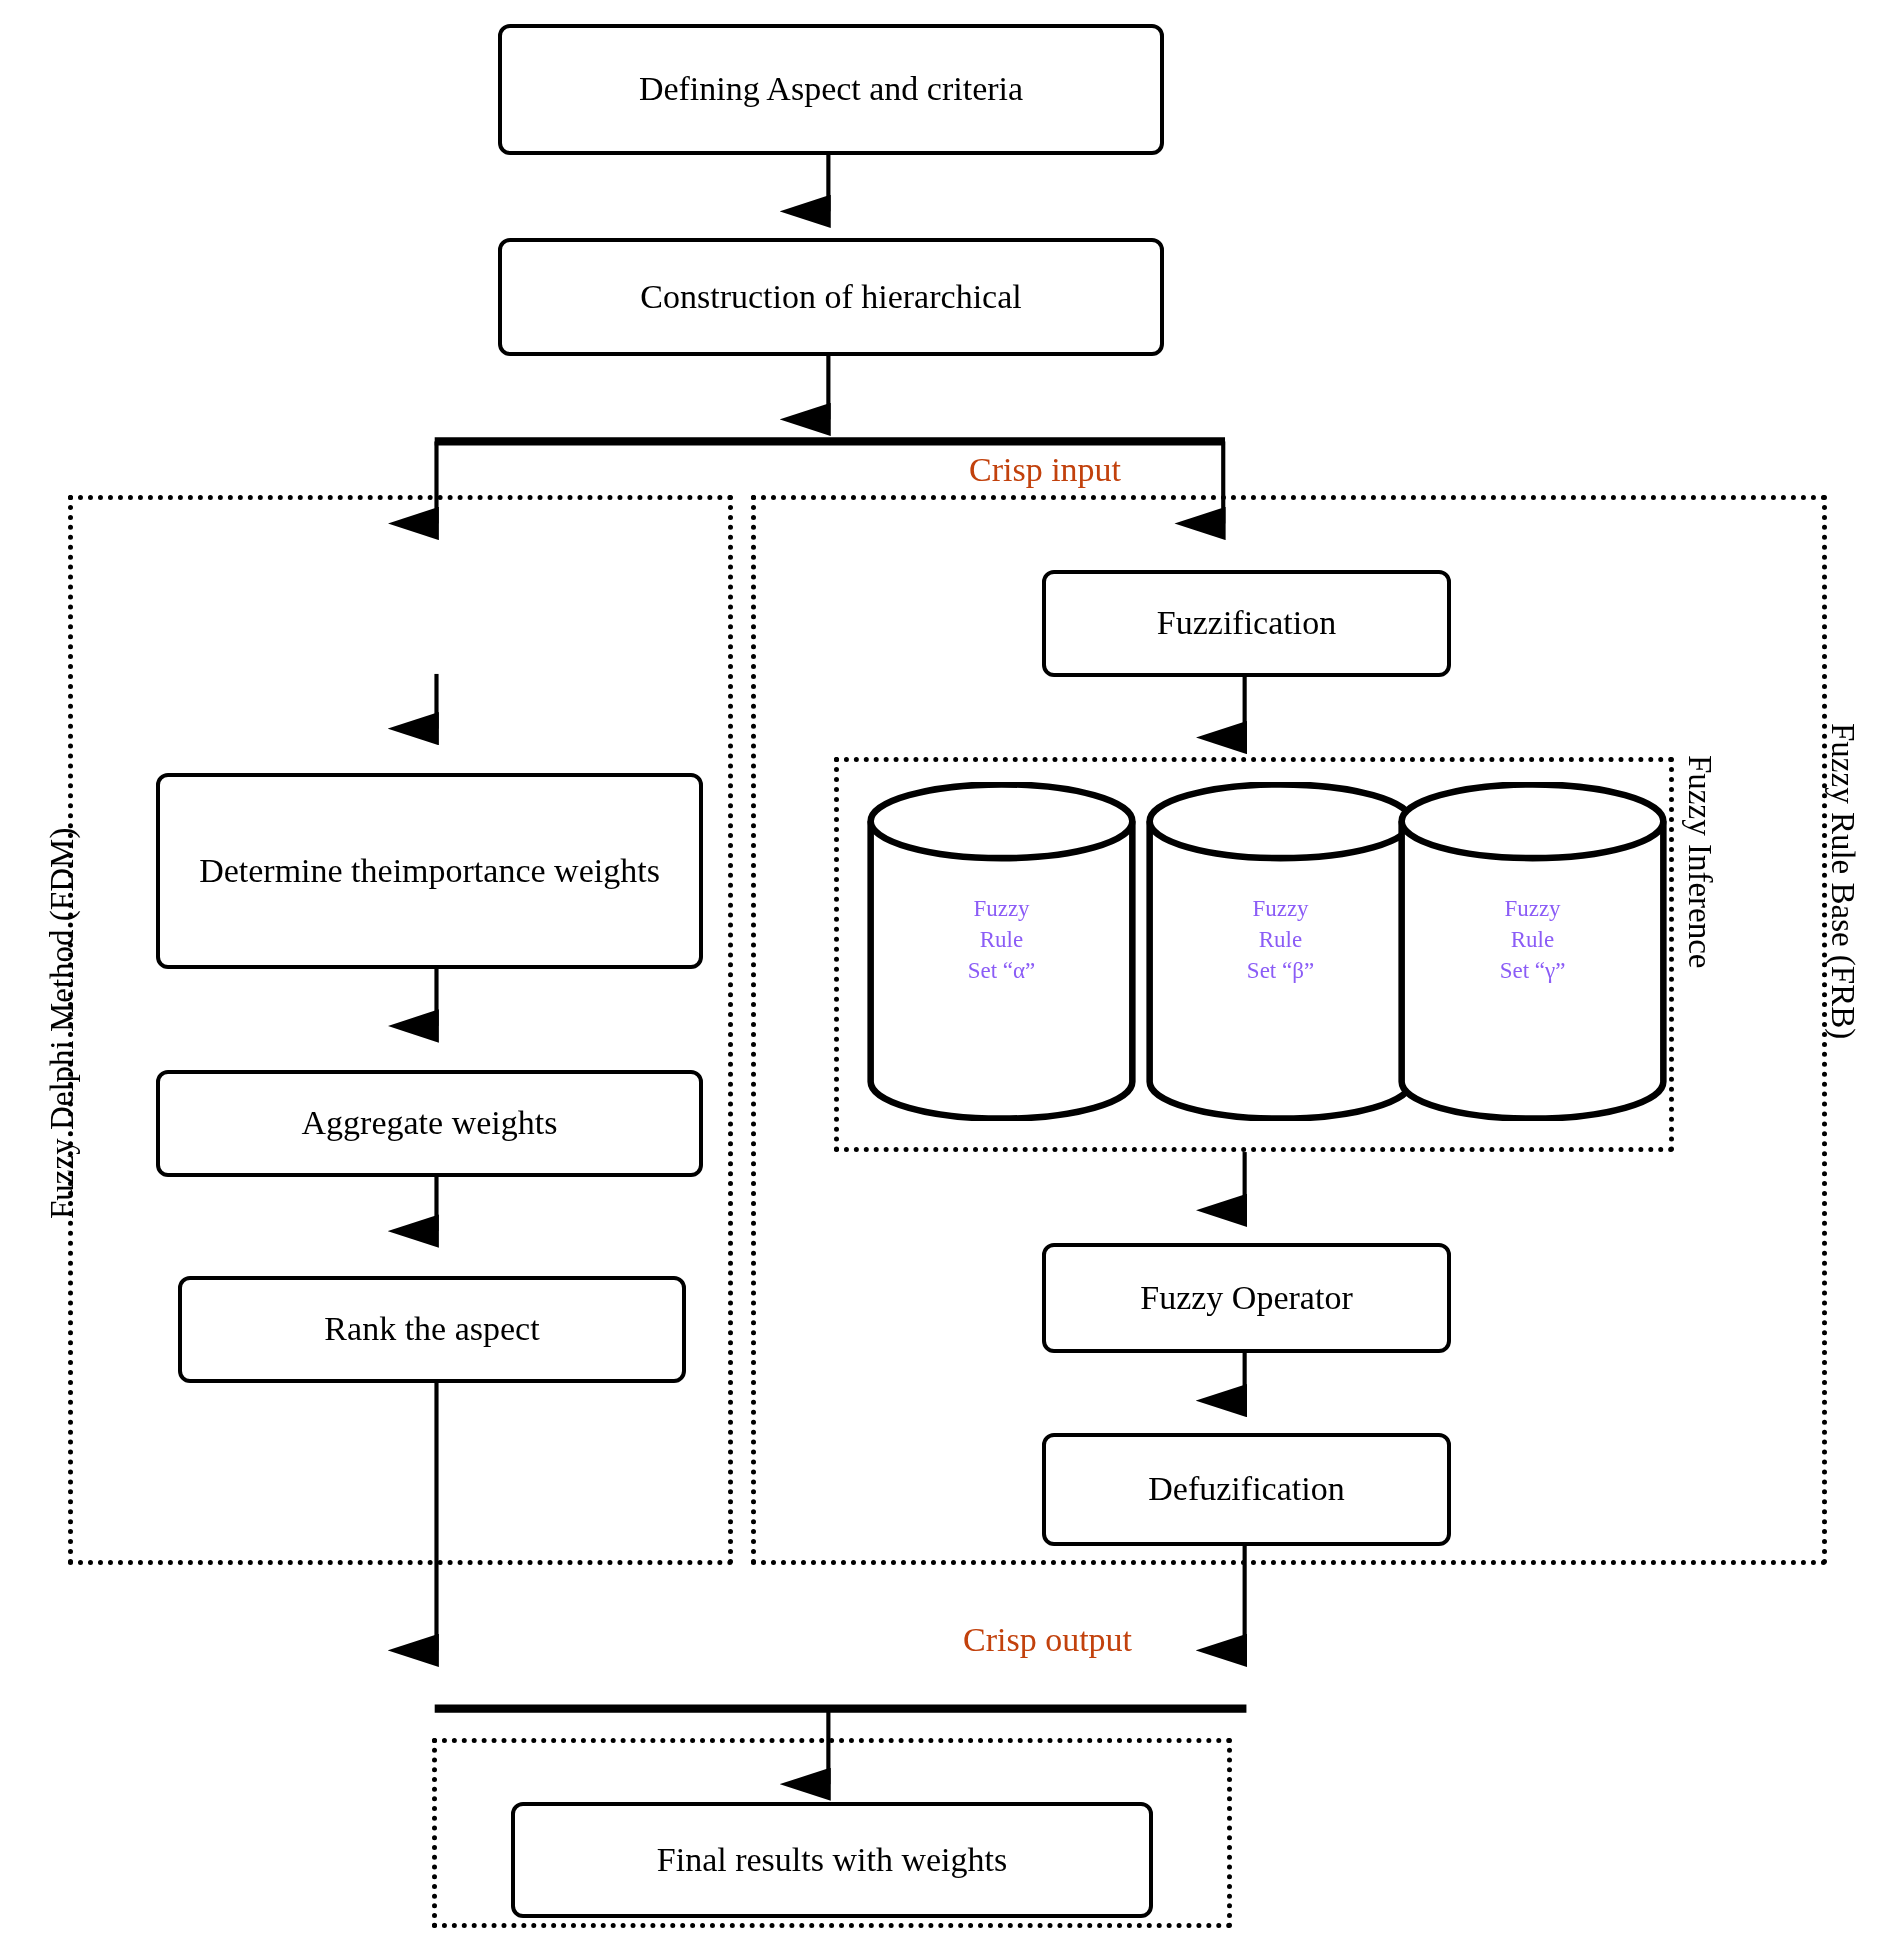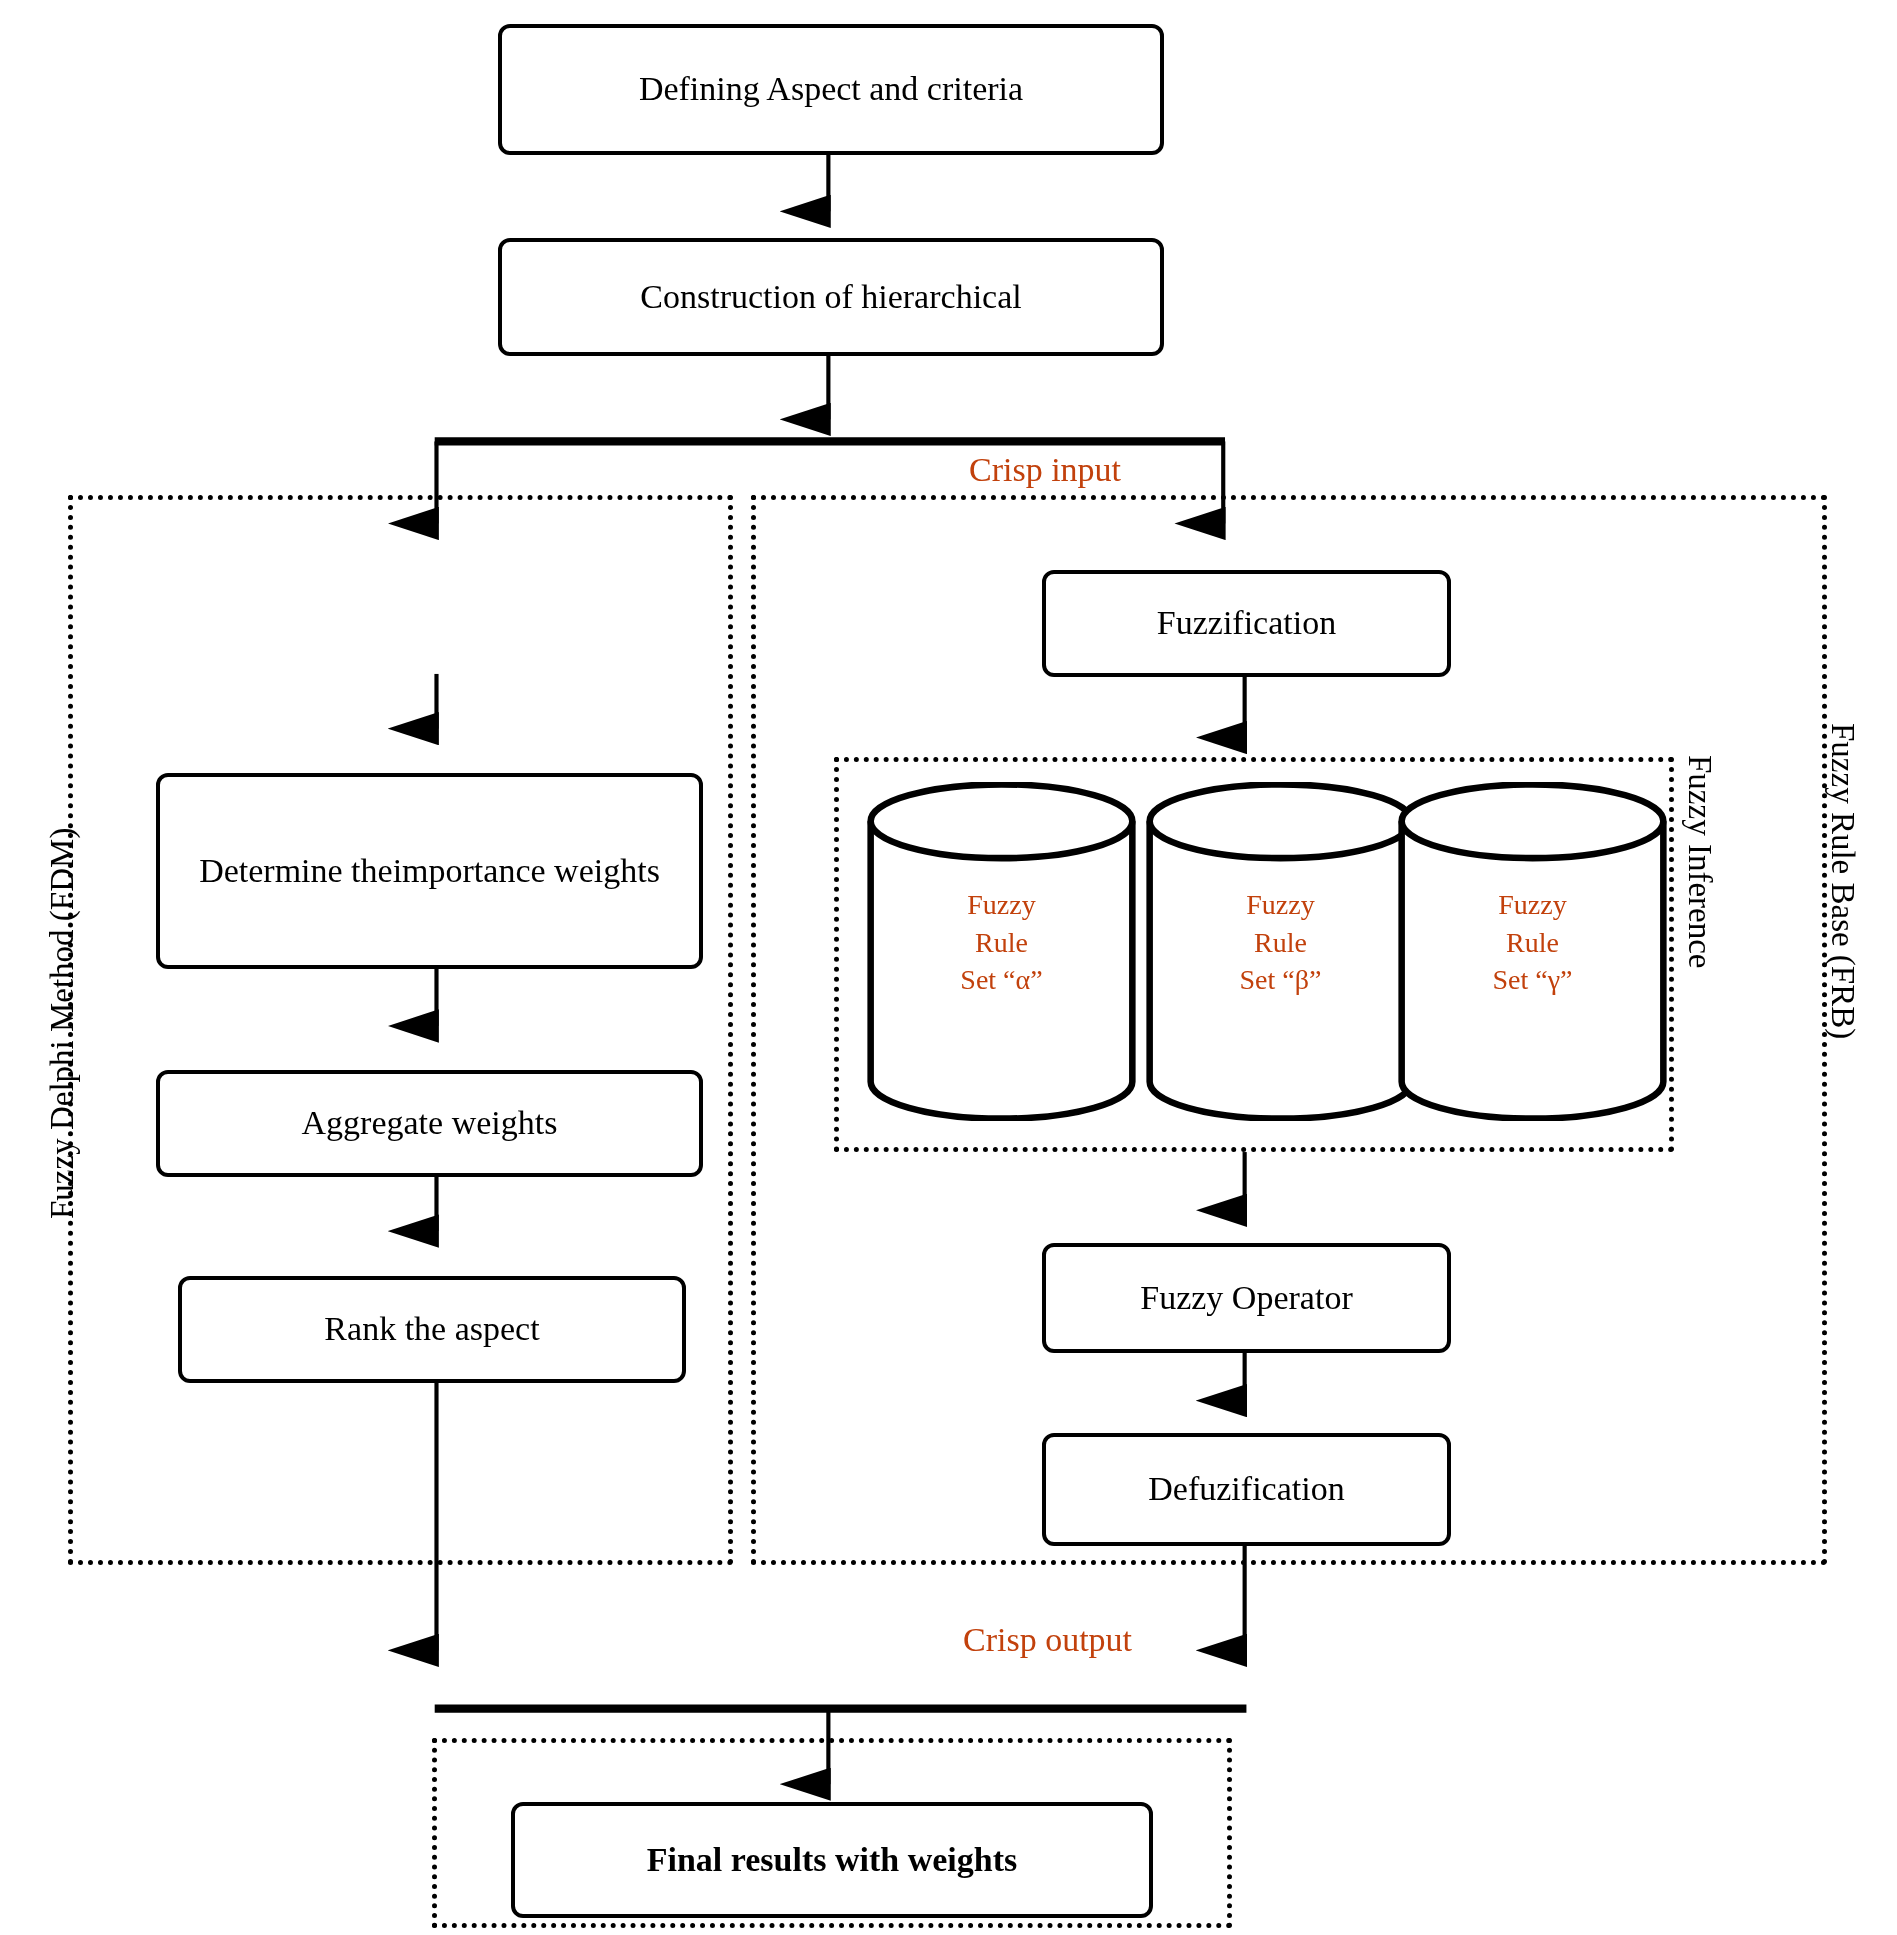--- a/index.html
+++ b/index.html
@@ -65,23 +65,24 @@
   
   .cyl{
     position:absolute;
     width:137px;
   }
   .cyl svg{position:absolute;left:0;top:0;}
   .cyltext{
     position:absolute;
     left:0;right:0;
     text-align:center;
-    font-size:28px;
+    font-size:23px;
     line-height:1.34;
-    color:#c2410c;
+    color:#8b5cf6;
+    margin-top:8px;
   }
 </style>
 </head>
 <body>
 
 <div id="root">
 
   <svg id="canvas" viewBox="0 0 3190 3255">
     <defs>
       <marker id="ah" markerWidth="10" markerHeight="12" refX="1" refY="6" orient="auto" markerUnits="userSpaceOnUse">
@@ -165,21 +166,21 @@
   <div class="pbox" style="left:156px;top:1070px;width:547px;height:107px;">Aggregate  weights</div>
 
   <div class="pbox" style="left:1042px;top:570px;width:409px;height:107px;">Fuzzification</div>
 
   <div class="pbox" style="left:178px;top:1276px;width:508px;height:107px;">Rank the aspect</div>
 
   <div class="pbox" style="left:1042px;top:1243px;width:409px;height:110px;">Fuzzy Operator</div>
 
   <div class="pbox" style="left:1042px;top:1433px;width:409px;height:113px;">Defuzification</div>
 
-  <div class="pbox" style="left:511px;top:1802px;width:642px;height:116px;font-weight:bold;">Final results with weights</div>
+  <div class="pbox" style="left:511px;top:1802px;width:642px;height:116px;">Final results with weights</div>
 
   <div class="cyl" style="left:867px;top:782px;width:269px;height:339px;">
     <svg width="269" height="339" viewBox="0 0 452 570">
       <path d="M6,66 L6,504 A220,62 0 0 0 446,504 L446,66" fill="#fff" stroke="#000" stroke-width="11"></path>
       <ellipse cx="226" cy="66" rx="220" ry="62" fill="#fff" stroke="#000" stroke-width="11"></ellipse>
     </svg>
     <div class="cyltext" style="top:104px;">
       <div>Fuzzy</div>
       <div>Rule</div>
       <div>Set “α”</div>

